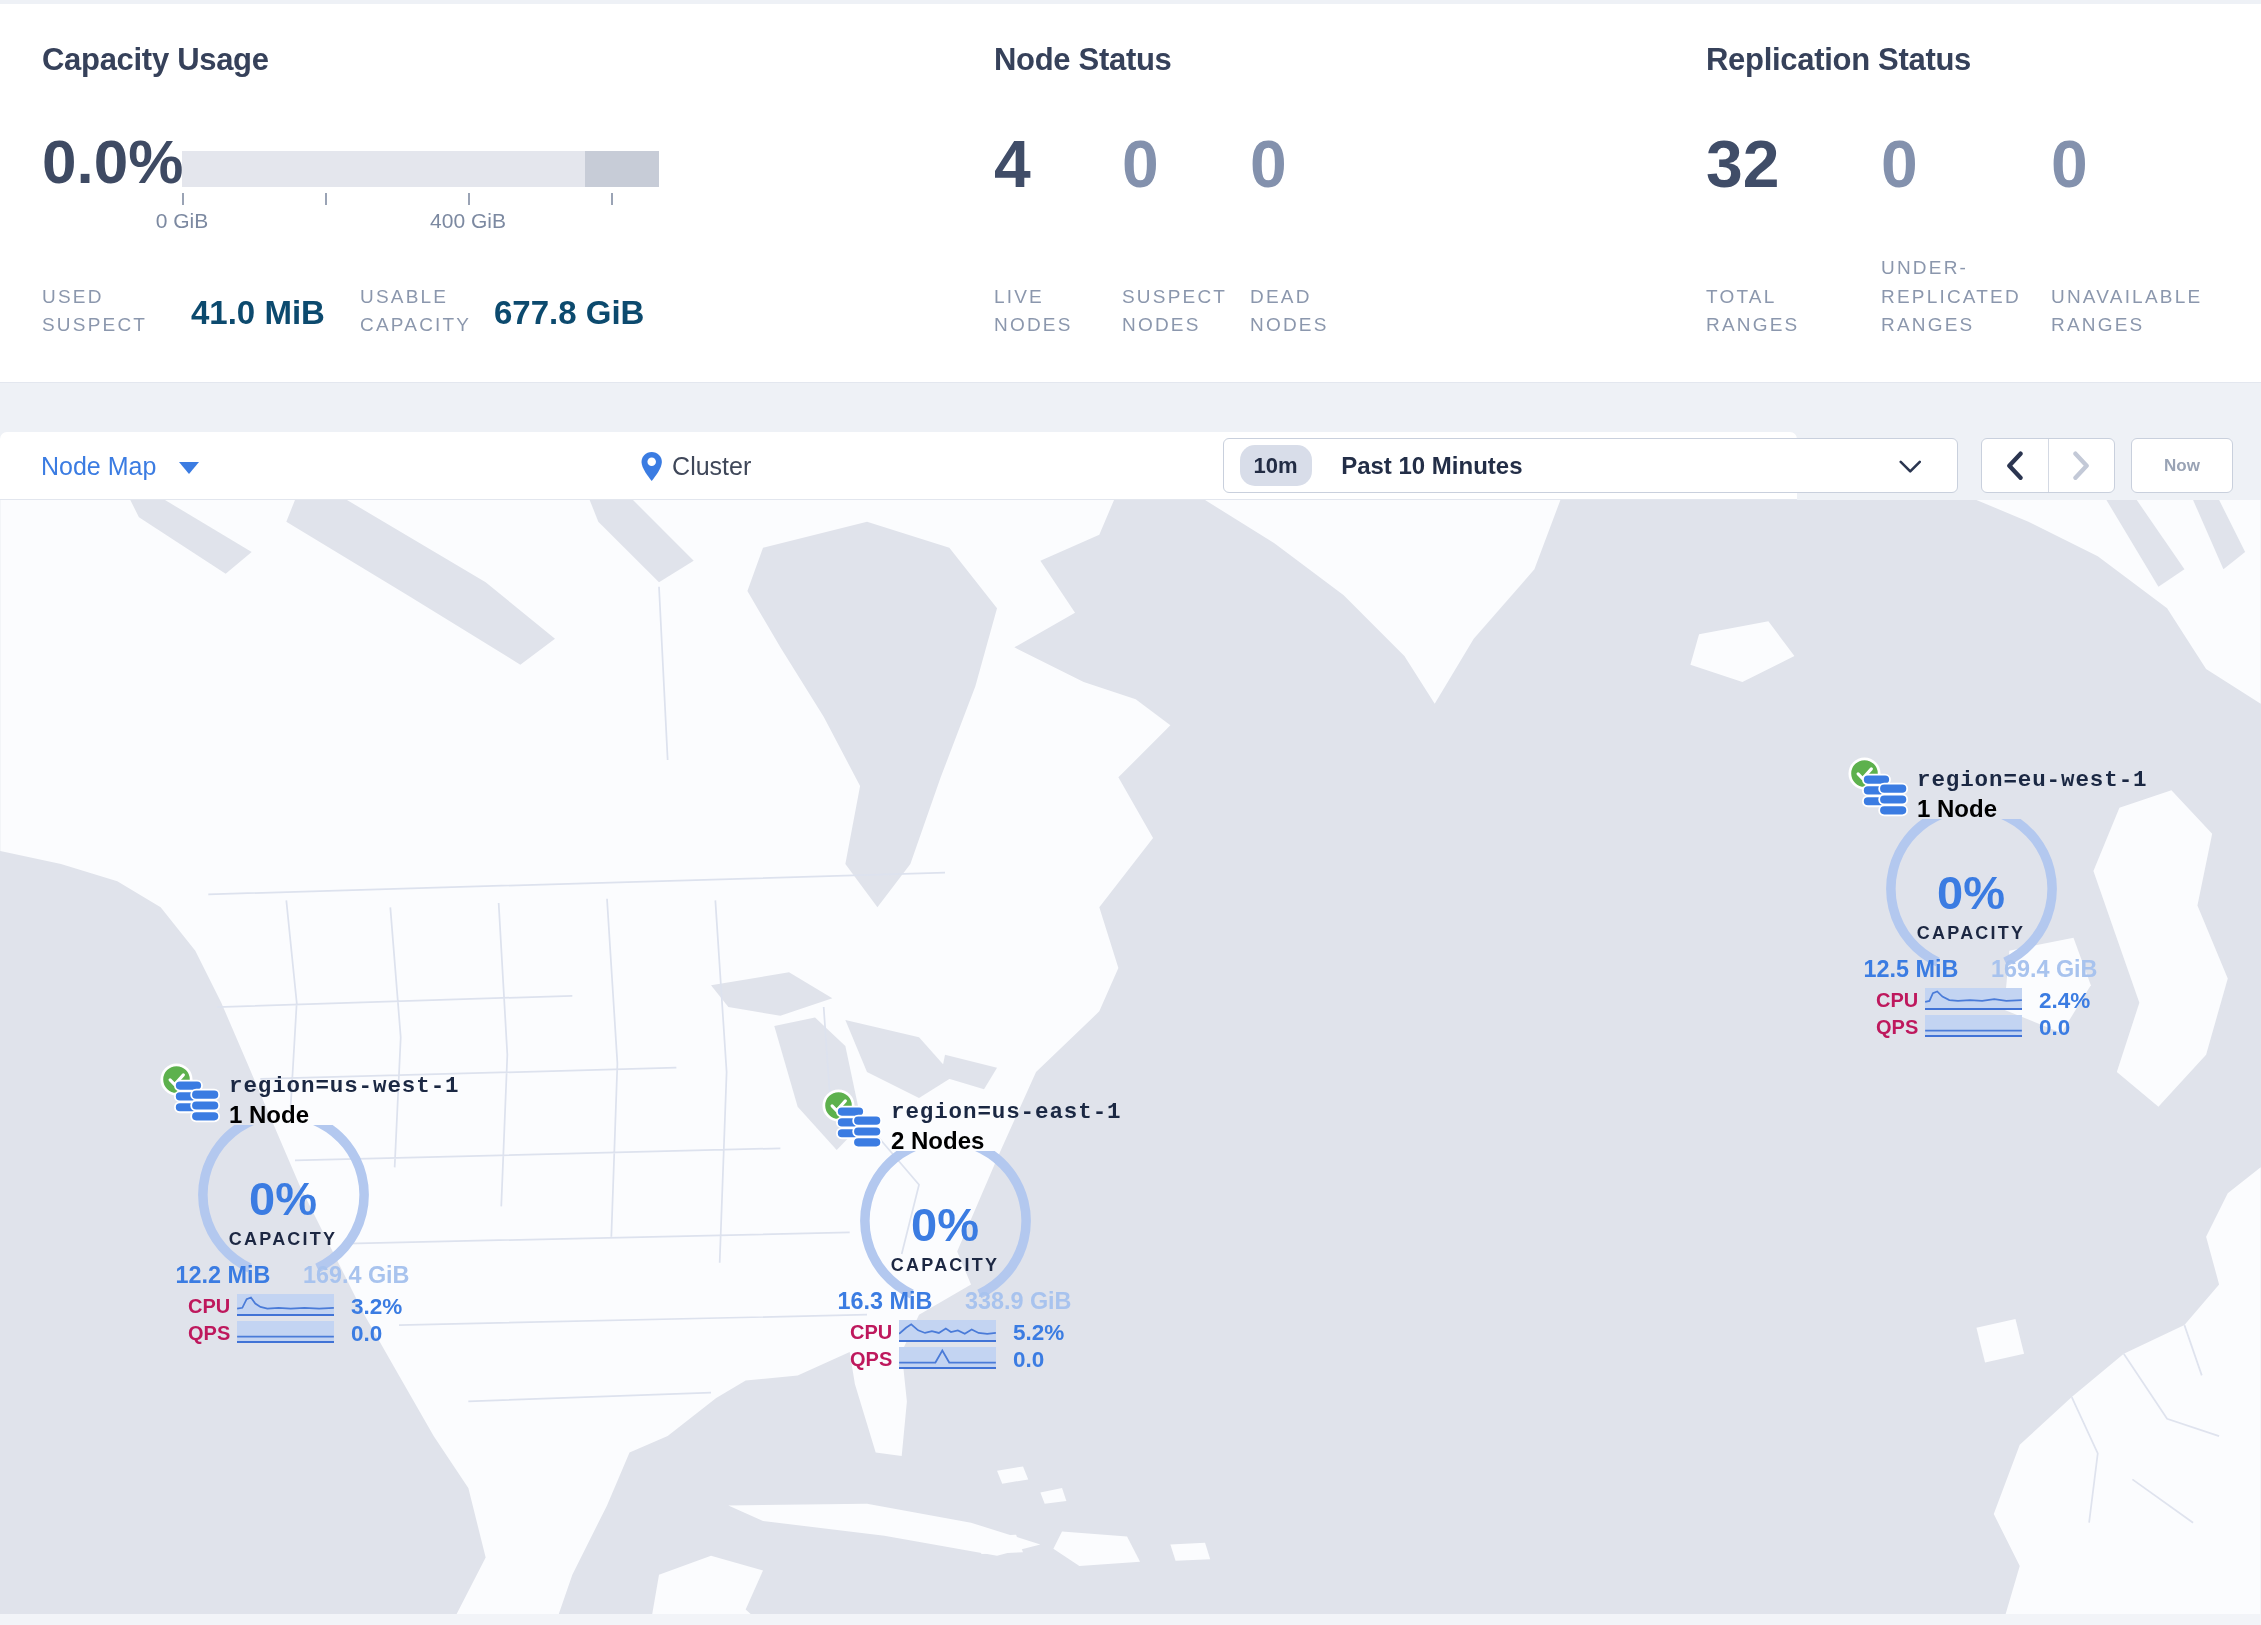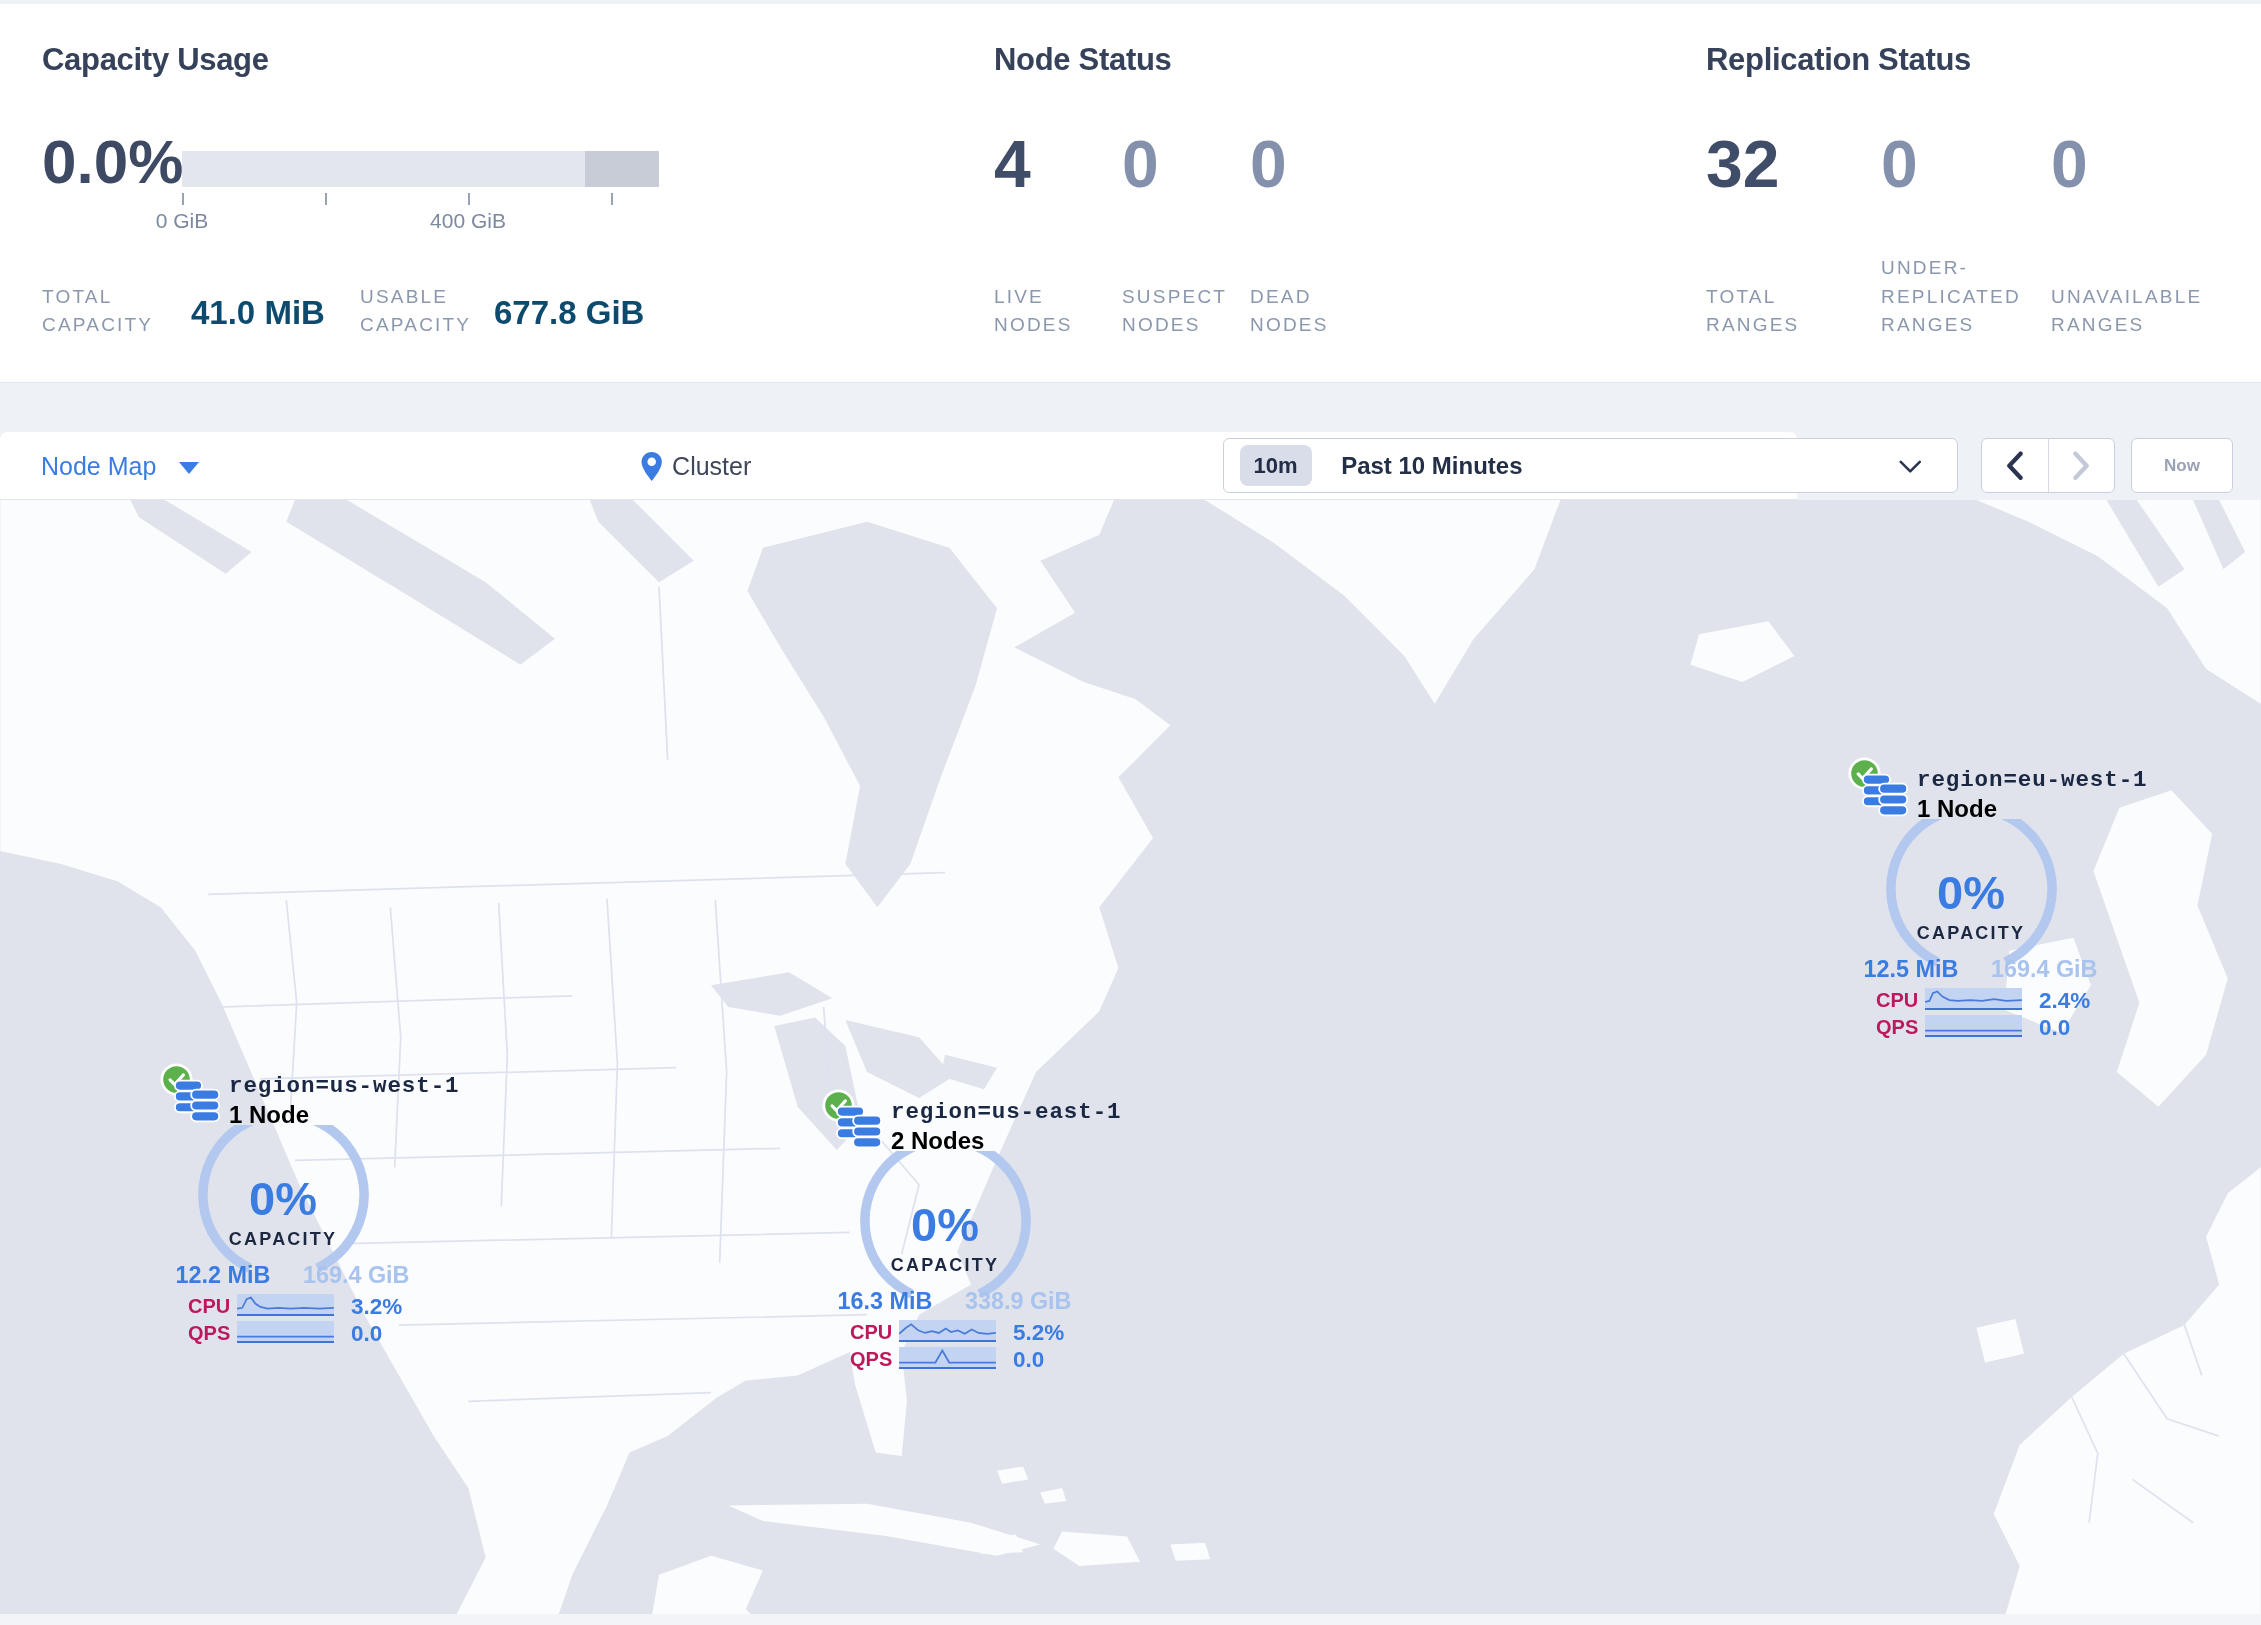--- a/index.html
+++ b/index.html
@@ -69,21 +69,21 @@
   .breadcrumb {
     position:absolute; left:640px; top:0; height:68px; display:flex; align-items:center;
     gap:8.7px; font-size:25px; color:#3f4759; font-weight:500;
   }
   .time-select {
     position:absolute; left:1223px; top:6px; width:735px; height:55px;
     background:#fff; border:1.7px solid #c9d0dd; border-radius:6px;
     display:flex; align-items:center; cursor:pointer;
   }
   .time-badge {
-    margin-left:15.6px; background:#d8dde9; border-radius:8px; padding:7.8px 14px;
+    margin-left:15.6px; background:#d8dde9; border-radius:15px; padding:7.8px 14px;
     font-size:22px; font-weight:700; color:#222c44;
   }
   .time-label { margin-left:29.5px; font-size:24px; font-weight:700; color:#232e47; }
   .time-chevron { position:absolute; right:36px; top:21px; }
   .nav-group {
     position:absolute; left:1981px; top:6px; width:134px; height:55px;
     background:#fff; border:1.7px solid #c9d0dd; border-radius:6px; display:flex;
   }
   .nav-btn { flex:1; display:flex; align-items:center; justify-content:center; cursor:pointer; }
   .nav-btn:first-child { border-right:1.7px solid #d4d9e3; }
@@ -157,21 +157,21 @@
     <div class="cap-percent">0.0%</div>
     <div class="cap-bar">
       <div class="cap-bar-reserved"></div>
     </div>
     <div class="cap-tick" style="left:182px;"></div>
     <div class="cap-tick" style="left:325px;"></div>
     <div class="cap-tick" style="left:468px;"></div>
     <div class="cap-tick" style="left:611px;"></div>
     <div class="cap-tick-label" style="left:130px;">0 GiB</div>
     <div class="cap-tick-label" style="left:416px;">400 GiB</div>
-    <div class="stat-label" style="left:42px; width:121px;">TOTAL CAPACITY</div>
+    <div class="stat-label" style="left:42px; width:121px;">USED SUSPECT</div>
     <div class="stat-value-inline" style="left:191px;">41.0 MiB</div>
     <div class="stat-label" style="left:360px; width:121px;">USABLE CAPACITY</div>
     <div class="stat-value-inline" style="left:494px;">677.8 GiB</div>
 
     <h2 class="sec-title" style="left:994px;">Node Status</h2>
     <div class="big-num num-dark" style="left:994px;">4</div>
     <div class="big-num num-light" style="left:1122px;">0</div>
     <div class="big-num num-light" style="left:1250px;">0</div>
     <div class="stat-label" style="left:994px; width:95px;">LIVE NODES</div>
     <div class="stat-label" style="left:1122px; width:117px;">SUSPECT NODES</div>

